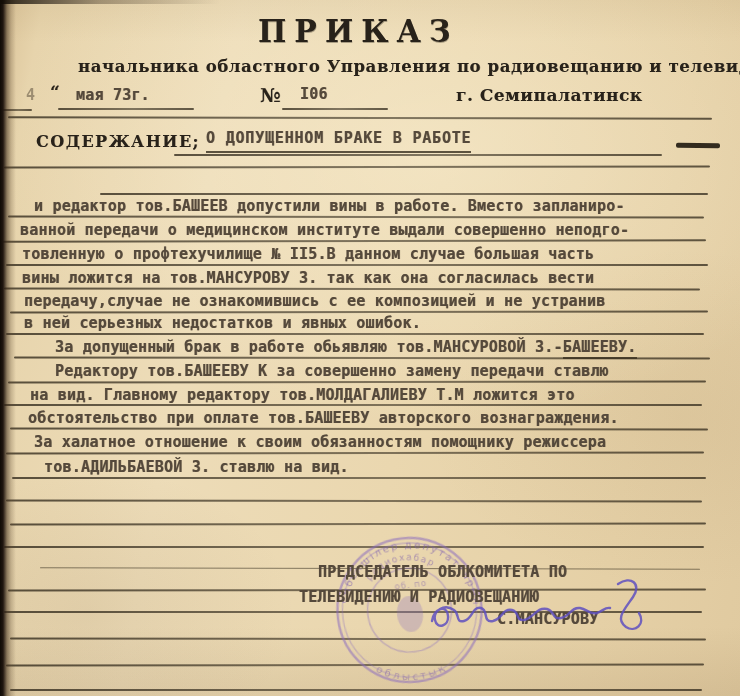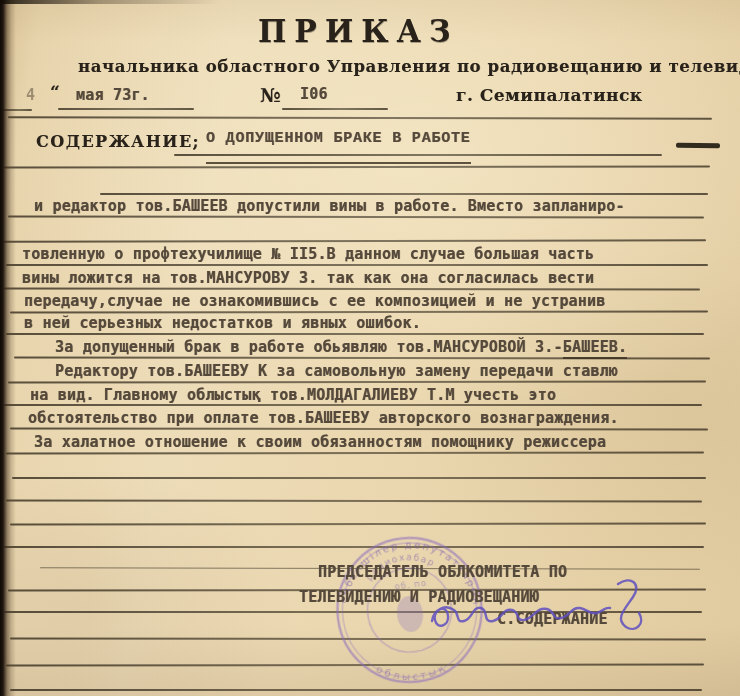--- a/index.html
+++ b/index.html
@@ -30,21 +30,21 @@
   .faded{color:rgba(95,82,64,.55);text-shadow:none;}
   
   .print{position:absolute;font-family:"DejaVu Serif",serif;font-weight:bold;color:#28221a;
     line-height:1;white-space:pre;text-shadow:.4px .4px 0 rgba(40,34,26,.35);}
   .title{font-size:30px;letter-spacing:8px;transform:scaleY(1.04);}
   .subtitle{font-size:16.5px;letter-spacing:.6px;}
   .city{font-size:17px;letter-spacing:.5px;}
   .numsign{font-size:19px;}
   .quote{font-size:17px;}
   .subject-label{font-size:16px;letter-spacing:1.5px;}
-  .subject-value{border-bottom:2px solid rgba(55,46,30,.8);padding-bottom:16px;letter-spacing:.8px;font-family:Liberation Mono, monospace;}
+  .subject-value{border-bottom:2px solid rgba(55,46,30,.8);padding-bottom:5px;letter-spacing:.8px;}
   .stamp-svg,.sig-svg{position:absolute;}
   .stamp-svg{filter:blur(.3px);}
 </style>
 </head>
 <body>
 
 <div class="page">
 
   <span class="edge-left"></span>
   <span class="edge-top"></span>
@@ -86,29 +86,31 @@
   <div class="print quote" style="top:84px;left:50px">“</div>
   <div class="typed" style="top:88px;left:76px">мая 73г.</div>
   <div class="print numsign" style="top:86px;left:260px">№</div>
   <div class="typed" style="top:87px;left:300px">I06</div>
   <div class="print city" style="top:87px;left:456px">г. Семипалатинск</div>
 
   <div class="print subject-label" style="top:134px;left:36px">СОДЕРЖАНИЕ;</div>
   <div class="typed subject-value" style="top:131px;left:206px">О ДОПУЩЕННОМ БРАКЕ В РАБОТЕ</div>
 
   <div class="typed" style="top:199px;left:34px"><span>и редактор тов.БАШЕЕВ допустили вины в работе. Вместо запланиро-</span></div>
+  <div class="typed" style="top:223px;left:20px"><span>ванной передачи о медицинском институте выдали совершенно неподго-</span></div>
   <div class="typed" style="top:247px;left:22px"><span>товленную о профтехучилище № II5.В данном случае большая часть</span></div>
   <div class="typed" style="top:271px;left:22px"><span>вины ложится на тов.МАНСУРОВУ З. так как она согласилась вести</span></div>
   <div class="typed" style="top:294px;left:24px"><span>передачу,случае не ознакомившись с ее композицией и не устранив</span></div>
   <div class="typed" style="top:316px;left:24px"><span>в ней серьезных недостатков и явных ошибок.</span></div>
-  <div class="typed" style="top:340px;left:55px"><span>За допущенный брак в работе обьявляю тов.МАНСУРОВОЙ З.-</span><span class="emph">БАШЕЕВ.</span></div>
-  <div class="typed" style="top:364px;left:55px"><span>Редактору тов.БАШЕЕВУ К за самовольную замену передачи ставлю</span></div>
-  <div class="typed" style="top:388px;left:30px"><span>на вид. Главному облыстық тов.МОЛДАГАЛИЕВУ Т.М учесть это</span></div>
+  <div class="typed" style="top:340px;left:55px"><span>За допущенный брак в работе обьявляю тов.МАНСУРОВОЙ З.-</span><span class="emph">БАШЕЕВУ.</span></div>
+  <div class="typed" style="top:364px;left:55px"><span>Редактору тов.БАШЕЕВУ К за совершенно замену передачи ставлю</span></div>
+  <div class="typed" style="top:388px;left:30px"><span>на вид. Главному редактору тов.МОЛДАГАЛИЕВУ Т.М ложится это</span></div>
   <div class="typed" style="top:435px;left:34px"><span>За халатное отношение к своим обязанностям помощнику режиссера</span></div>
   <div class="typed" style="top:411px;left:28px"><span>обстоятельство при оплате тов.БАШЕЕВУ авторского вознаграждения.</span></div>
+  <div class="typed" style="top:460px;left:44px"><span>тов.АДИЛЬБАЕВОЙ З. ставлю на вид.</span></div>
 
   <svg class="stamp-svg" style="left:320px;top:532px;transform:rotate(-7deg)" width="180" height="164" viewBox="0 0 180 164">
     <defs>
       <path id="arcTop" d="M 26,80 A 64,64 0 0 1 154,80"></path>
       <path id="arcIn" d="M 44,74 A 46,46 0 0 1 136,74"></path>
       <path id="arcBot" d="M 20,78 A 70,70 0 0 0 160,78"></path>
     </defs>
     <circle cx="90" cy="78" r="72" fill="none" stroke="rgba(138,108,192,.55)" stroke-width="2.4"></circle>
     <circle cx="90" cy="78" r="67" fill="none" stroke="rgba(138,108,192,.35)" stroke-width="1.4"></circle>
     <circle cx="90" cy="78" r="42" fill="none" stroke="rgba(138,108,192,.38)" stroke-width="1.6"></circle>
@@ -120,21 +122,21 @@
       <textPath href="#arcIn" startOffset="22%">радиохабар</textPath>
     </text>
     <text x="78" y="56" font-family="DejaVu Sans, sans-serif" font-size="8.5" letter-spacing="1" fill="rgba(125,95,172,.5)">об. по</text>
     <text font-family="DejaVu Sans, sans-serif" font-size="10" letter-spacing="3" fill="rgba(125,95,172,.55)">
       <textPath href="#arcBot" startOffset="30%">облыстық</textPath>
     </text>
   </svg>
 
   <div class="typed" style="top:565px;left:318px">ПРЕДСЕДАТЕЛЬ ОБЛКОМИТЕТА ПО</div>
   <div class="typed" style="top:590px;left:299px">ТЕЛЕВИДЕНИЮ И РАДИОВЕЩАНИЮ</div>
-  <div class="typed" style="top:612px;left:497px">С.СОДЕРЖАНИЕ</div>
+  <div class="typed" style="top:612px;left:497px">С.МАНСУРОВУ</div>
 
   <svg class="sig-svg" style="left:422px;top:575px" width="235" height="75" viewBox="0 0 235 75">
     <g fill="none" stroke="rgba(95,80,192,.85)" stroke-width="2.4" stroke-linecap="round">
       <path d="M10,46 c2,-13 15,-17 16,-5 c1,10 -11,14 -13,4 c-2,-9 9,-17 19,-10 c6,4 1,13 10,11 c9,-2 8,-15 17,-13 c8,2 1,15 12,13 c9,-2 10,-13 19,-11 c8,2 3,11 12,10 c10,-2 12,-13 23,-11 c8,2 5,11 14,9 c9,-2 10,-11 19,-10 c7,1 10,7 17,5 c6,-2 8,-6 13,-5"></path>
       <path d="M196,9 c13,-9 24,0 15,13 c-9,13 -18,22 -7,30 c9,6 20,-3 13,-14"></path>
     </g>
   </svg>
 
 </div>
 

